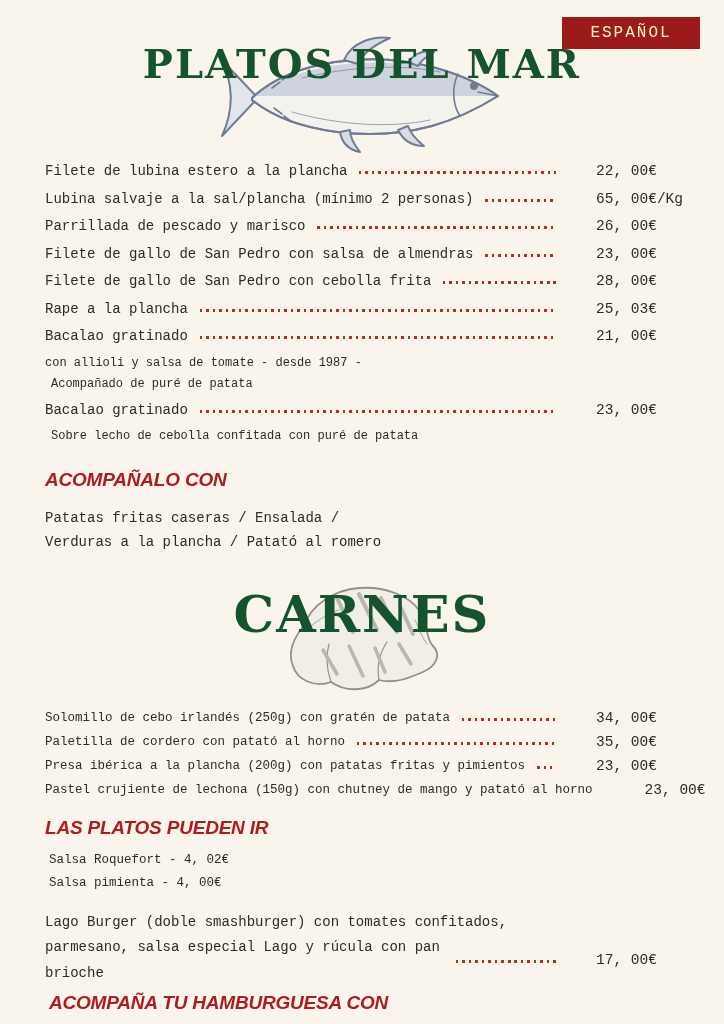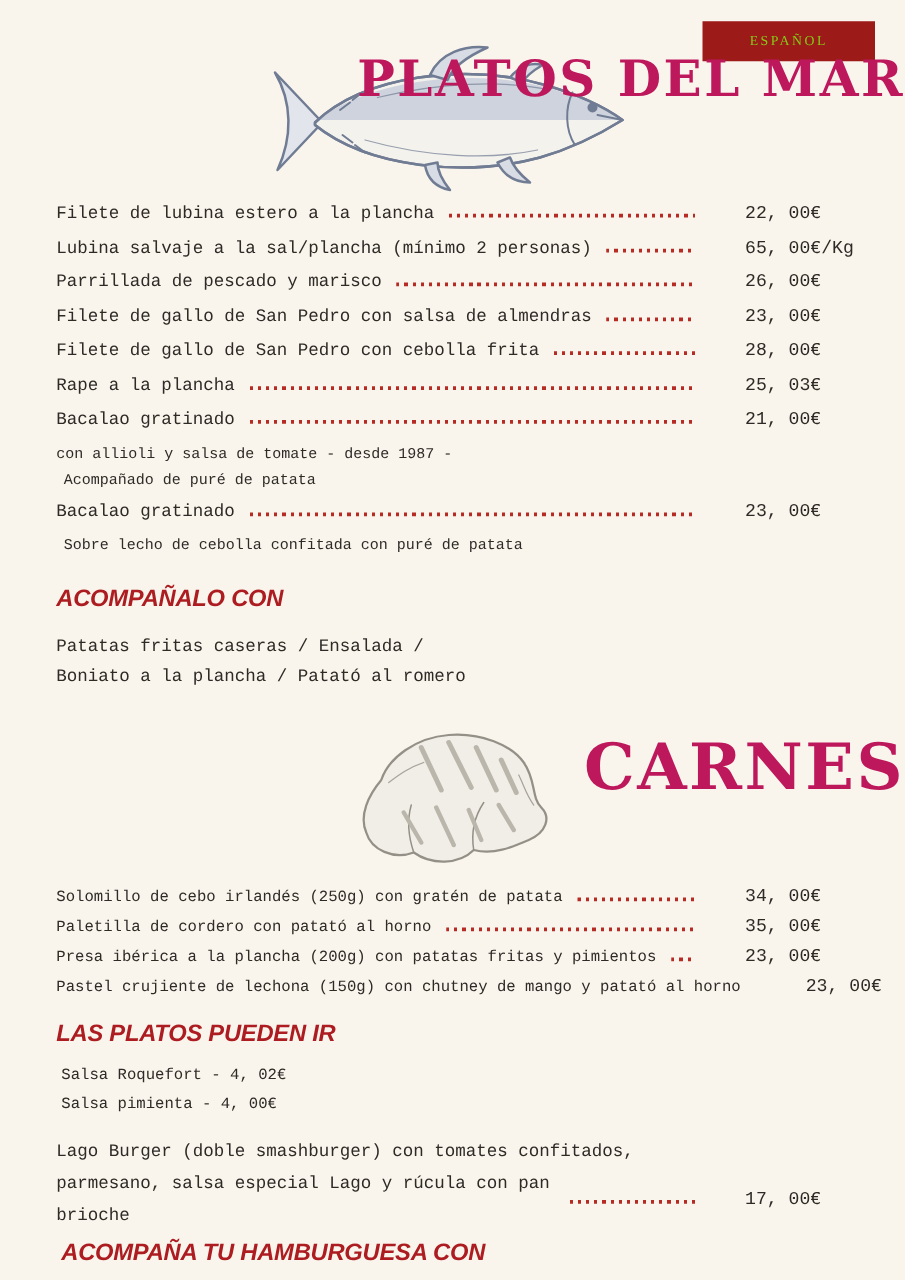--- a/index.html
+++ b/index.html
@@ -11,43 +11,42 @@
     background:#faf5ec;
     color:#2e2b27;
     font-family:"Liberation Mono","DejaVu Sans Mono",monospace;
     overflow:hidden;
   }
   
   .lang-badge {
     position:absolute; top:17px; right:24px;
     width:138px; height:32px;
     background:#9c1a18;
-    color:#84cc16;
-    font-family:Liberation Serif, serif;
-    font-size:11px; letter-spacing:2px;
+    color:#fef9c3;
+    font-family:Liberation Mono, monospace;
+    font-size:16px; letter-spacing:2px;
     display:flex; align-items:center; justify-content:center;
     cursor:pointer;
   }
   
   .section-header { position:relative; text-align:center; }
   .section-header.sea   { margin-top:40px; height:96px; }
   .section-header.meat  { margin-top:16px; height:100px; }
   .section-header svg {
     position:absolute; left:50%; transform:translateX(-50%);
     z-index:0;
   }
   .section-header.sea svg  { top:-6px; }
   .section-header.meat svg { top:-4px; }
   .big-title {
     position:relative; z-index:1;
     font-family:"DejaVu Serif","Liberation Serif",serif;
     font-weight:bold;
-    color:#be185d;
+    color:#14532d;
     letter-spacing:2px;
-    text-align:right;
   }
   .section-header.sea  .big-title { font-size:40px; margin-top:26px; }
   .section-header.meat .big-title { font-size:51px; margin-top:30px; }
 
   .content { padding:0 26px 0 45px;margin-top:24px; }
 
   
   .row { display:flex; align-items:center; white-space:nowrap; }
   .row-lg { font-size:14px; height:22px; margin-bottom:5.5px; }
   .row-sm { font-size:12.5px; height:19px; margin-bottom:5px; }
@@ -168,21 +167,21 @@
         <span class="item-name">Bacalao gratinado</span>
         <span class="leader"></span>
         <span class="price">23, 00€</span>
       </div>
       <div class="subline indent">Sobre lecho de cebolla confitada con puré de patata</div>
     </div>
 
     <div class="red-heading pairing-heading">ACOMPAÑALO CON</div>
     <div class="pairing-lines">
       <div>Patatas fritas caseras / Ensalada /</div>
-      <div>Boniato a la plancha / Patató al romero</div>
+      <div>Verduras a la plancha / Patató al romero</div>
     </div>
   </div>
 
   <div class="section-header meat">
     <svg width="190" height="112" viewBox="0 0 190 112" opacity="0.9">
       <g stroke="#8a867d" stroke-width="1.8" fill="#f0eee7" stroke-linejoin="round" stroke-linecap="round">
         <path d="M38 44 C44 26 66 10 92 8 C118 6 142 16 152 30 C162 44 158 58 166 66 C174 74 170 86 156 92 C142 98 128 104 112 100 C100 112 78 112 64 102 C48 108 30 100 26 86 C20 72 28 56 38 44 Z"></path>
         <path d="M64 102 C60 90 58 78 62 64 M112 100 C110 88 112 74 120 62" stroke-width="1.2" fill="none"></path>
 
         <path d="M70 18 L86 52 M92 14 L110 50 M114 18 L130 52 M134 28 L146 54" stroke-width="4" stroke="#b4b0a6" fill="none"></path>

